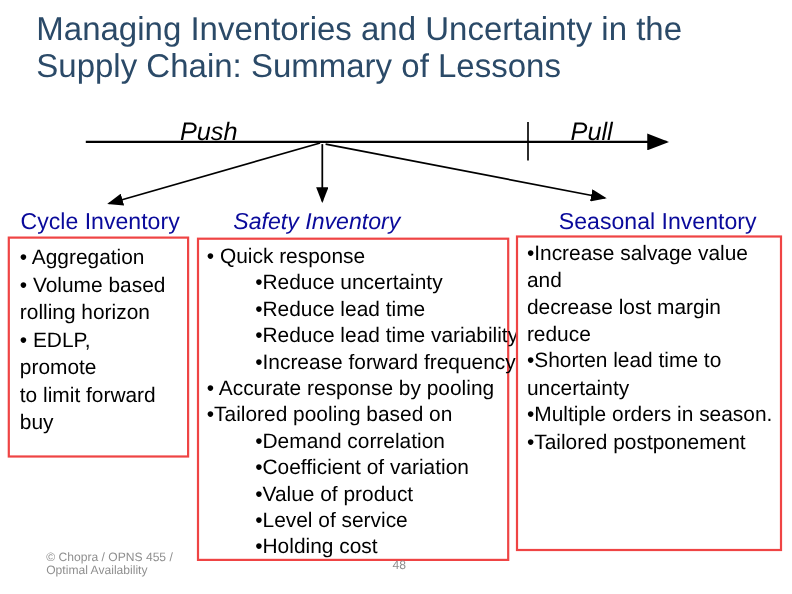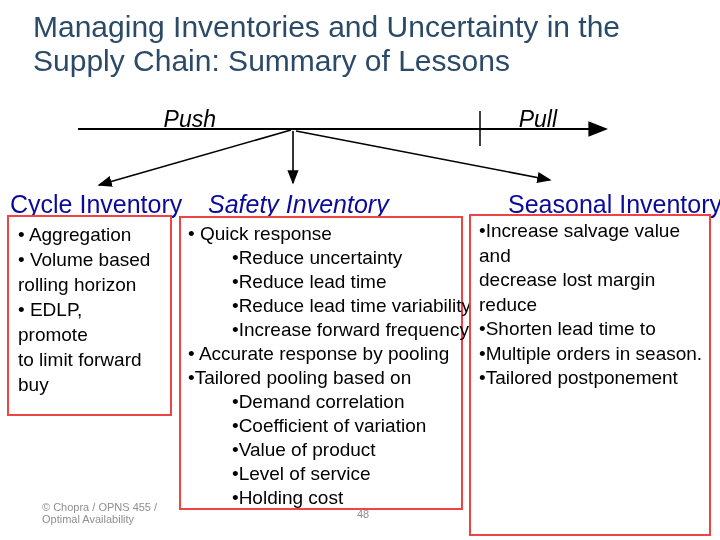--- a/index.html
+++ b/index.html
@@ -21,42 +21,42 @@
     color:var(--c-axis-line,#000);
     text-align:right;
   }
   #push-label{left:156px;width:60px;}
   #pull-label{left:503px;width:54px;}
   .diagram{
     position:absolute;left:0;top:100px;width:720px;height:110px;
   }
   .cat{
     position:absolute;top:190px;
-    font-size:25px;
+    font-size:21px;
     color:var(--c-category-label,#0A0A9B);
     text-align:center;white-space:nowrap;
   }
   #cat-cycle{left:10px;width:162px;}
   #cat-safety{left:208px;width:160px;font-style:italic;}
   #cat-seasonal{left:508px;width:175px;}
   .box{
     position:absolute;
     border:2px solid #ef4444;
     background:#fff;
     box-sizing:border-box;
     color:var(--c-body-text,#000);
     font-size:19px;
   }
   .box .line{white-space:nowrap;}
   .box .line.indent{margin-left:44px;}
   #box-cycle{left:7px;top:215px;width:165px;height:201px;padding:5px 0 0 9px;}
   #box-cycle .line{line-height:25px;}
   #box-safety{left:179px;top:216px;width:284px;height:294px;padding:4px 0 0 7px;}
   #box-safety .line{line-height:24px;}
-  #box-seasonal{left:469px;top:214px;width:242px;height:322px;padding:3px 0 0 8px;}
+  #box-seasonal{left:469px;top:214px;width:242px;height:287px;padding:3px 0 0 8px;}
   #box-seasonal .line{line-height:24.5px;}
   .footer-credit{
     position:absolute;left:42px;top:501px;
     font-size:11px;line-height:12px;
     color:var(--c-footer-text,#8F8F8F);
   }
   .page-number{
     position:absolute;left:348px;top:508px;width:30px;
     font-size:11px;text-align:center;
     color:var(--c-footer-text,#8F8F8F);
@@ -112,20 +112,21 @@
     <div class="line indent">•Value of product</div>
     <div class="line indent">•Level of service</div>
     <div class="line indent">•Holding cost</div>
   </div>
 <div class="box" id="box-seasonal">
     <div class="line">•Increase salvage value</div>
     <div class="line">and</div>
     <div class="line">decrease lost margin</div>
     <div class="line">reduce</div>
     <div class="line">•Shorten lead time to</div>
+    <div class="line">uncertainty</div>
     <div class="line">•Multiple orders in season.</div>
     <div class="line">•Tailored postponement</div>
   </div>
 
 <div class="footer-credit">
   <div>© Chopra / OPNS 455 /</div>
   <div>Optimal Availability</div>
 </div>
 
 <div class="page-number">48</div>

